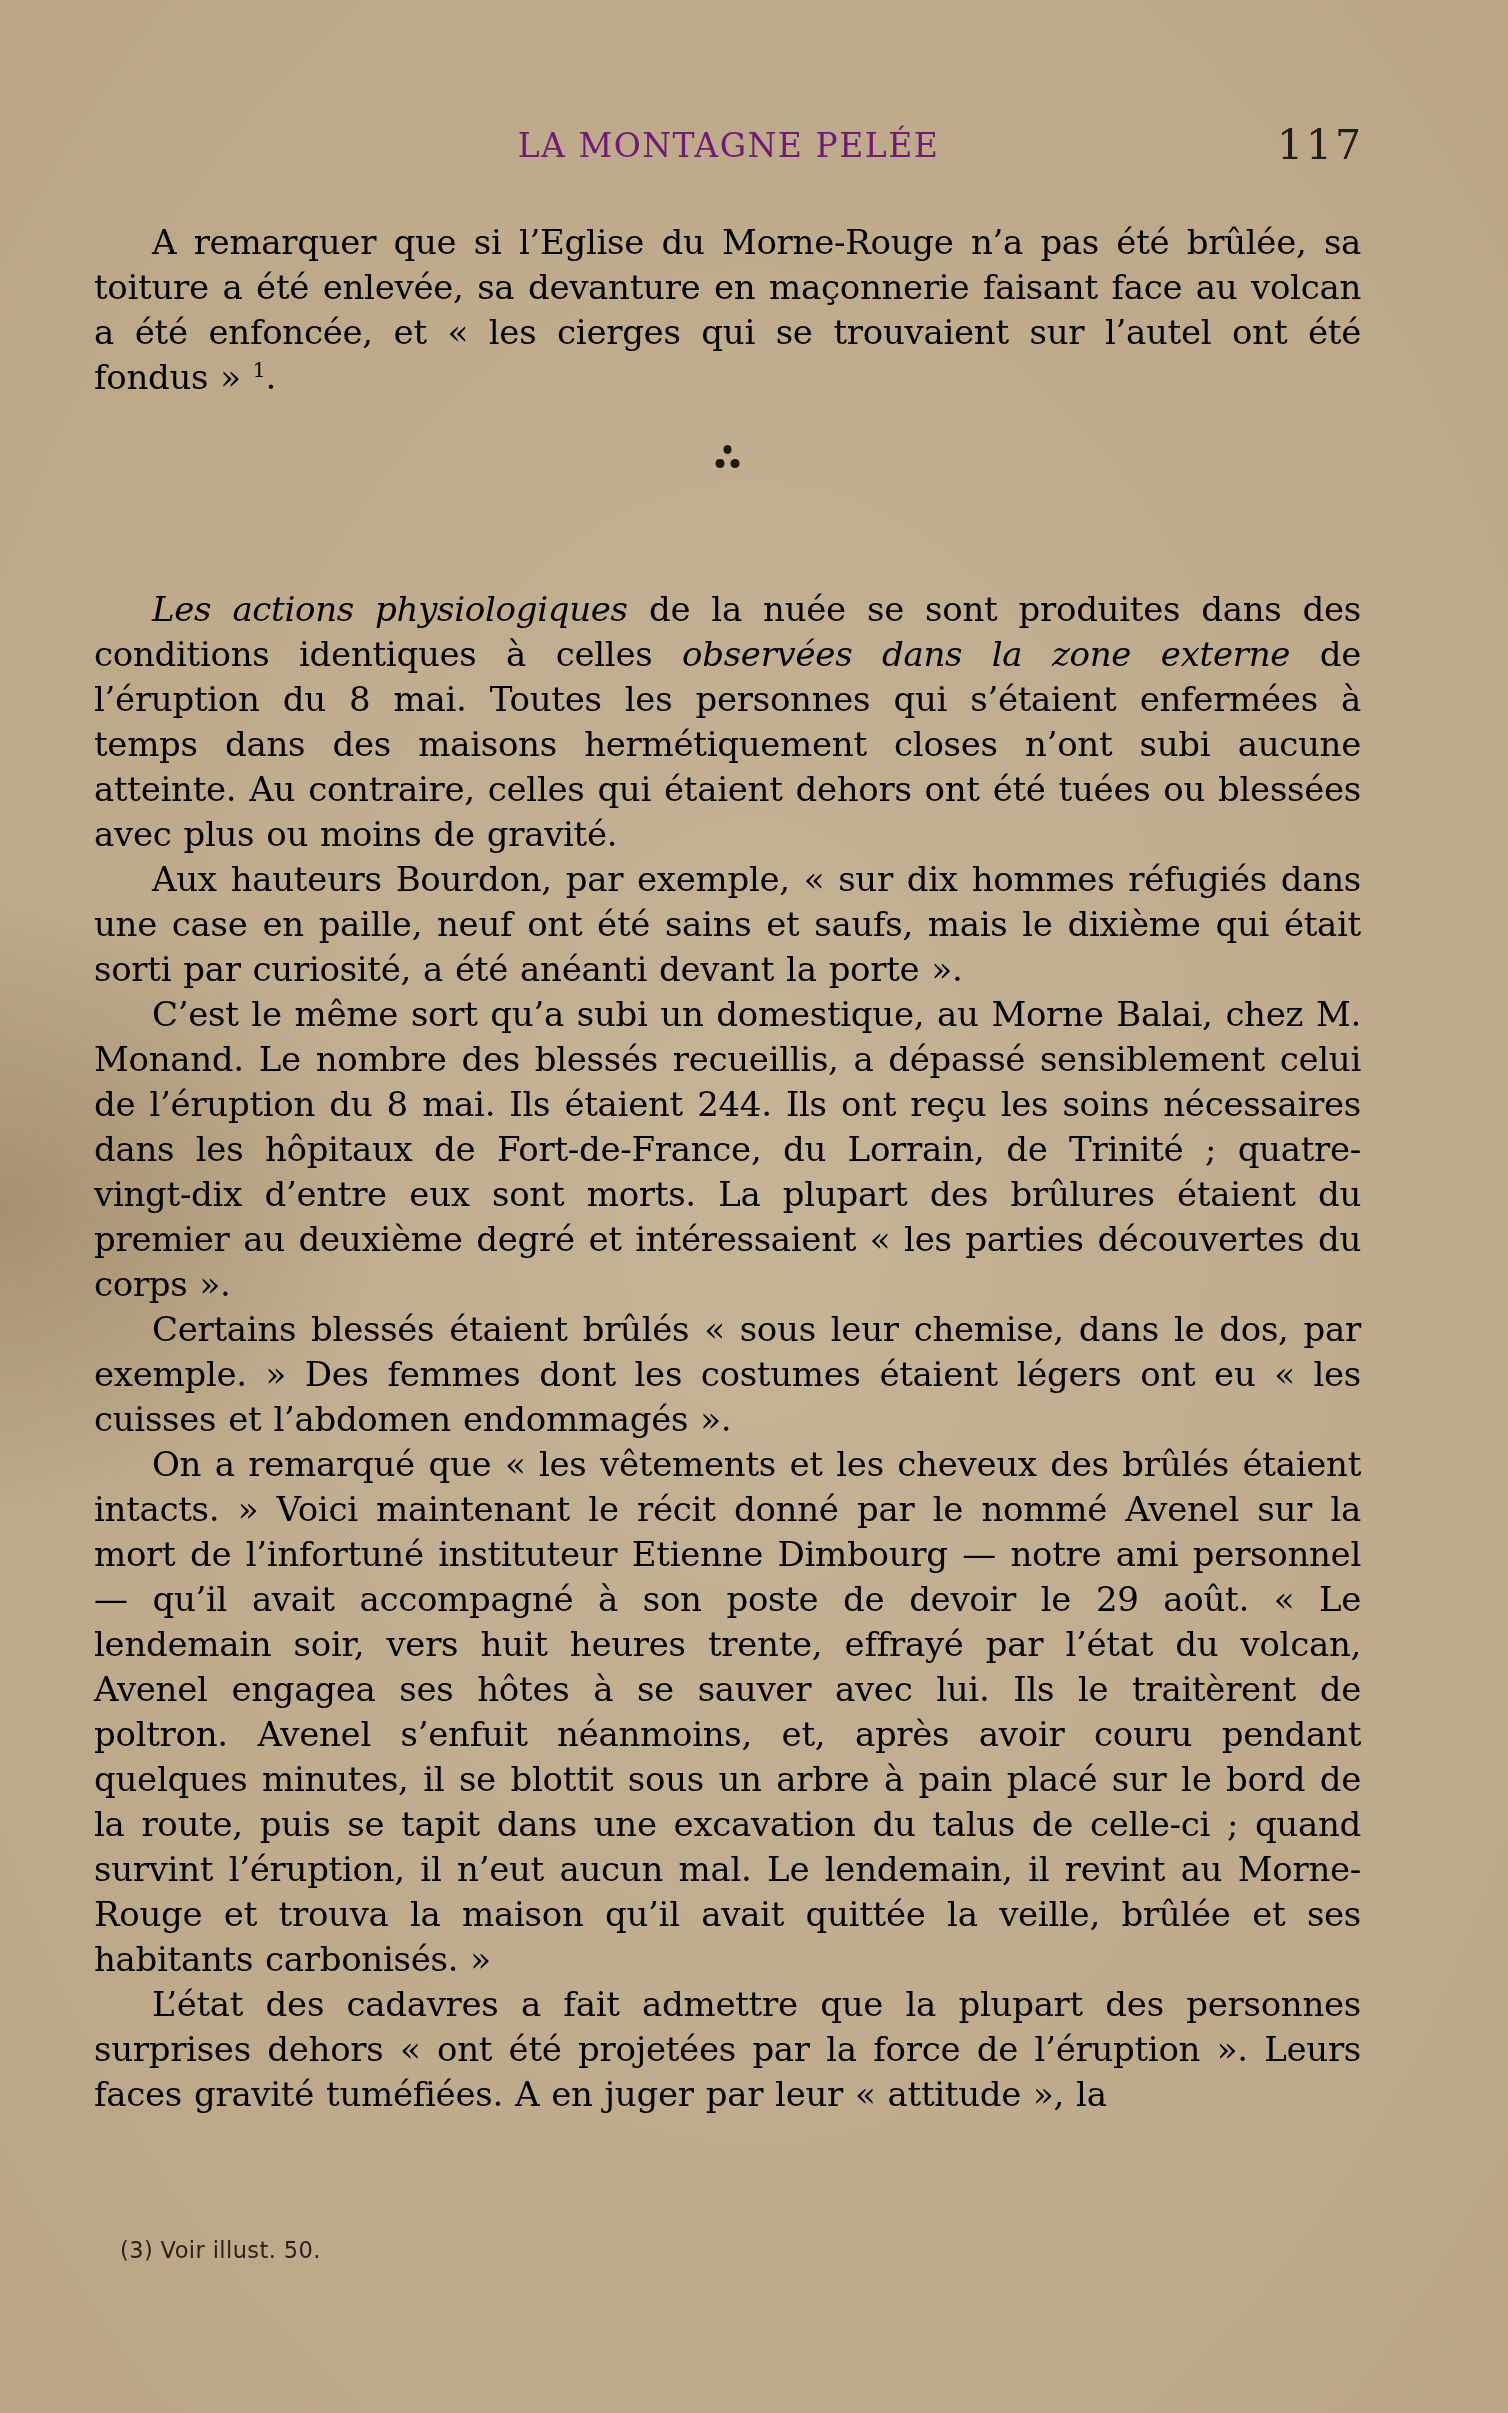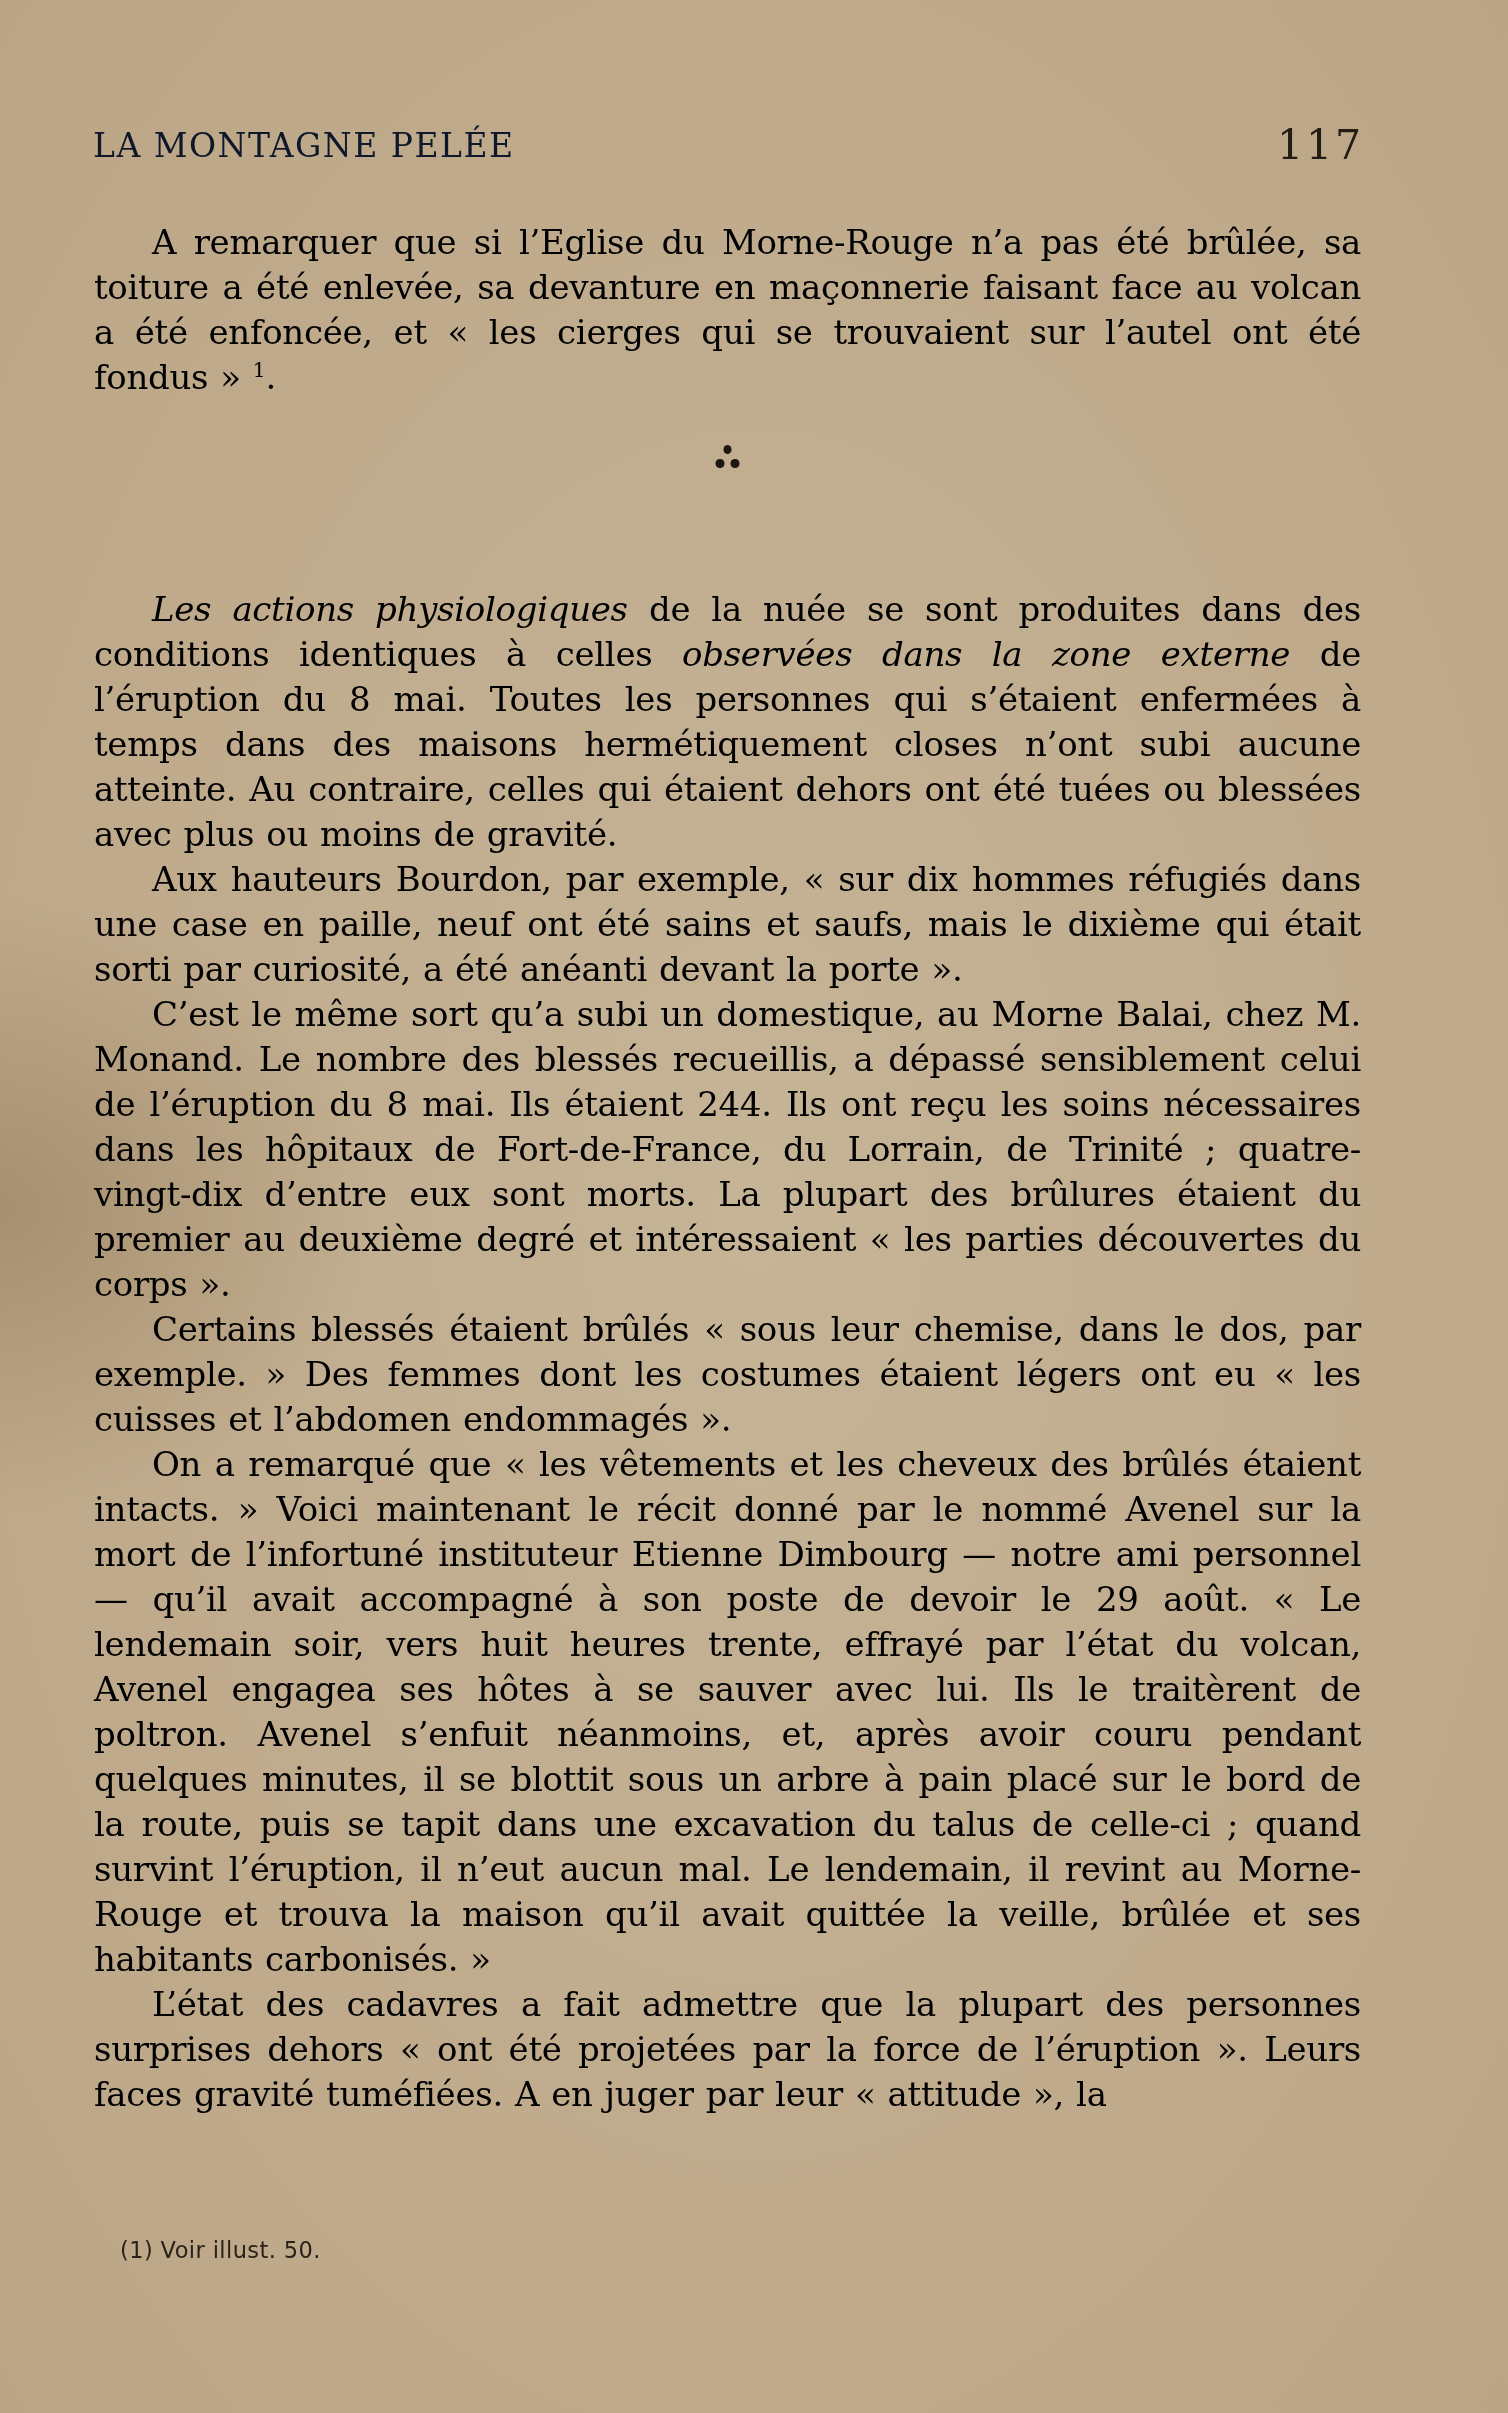--- a/index.html
+++ b/index.html
@@ -27,25 +27,25 @@
       position: absolute;
       top: 120px;
       left: 93px;
       width: 1271px;
       height: 51px;
     }
     .running-title {
       position: absolute;
       left: 0;
       width: 1271px;
-      text-align: left;
+      text-align: center;
       font-size: 33px;
       letter-spacing: 1.5px;
       line-height: 51px;
-      color: #0f172a;
+      color: #701a75;
     }
     .page-number {
       position: absolute;
       right: 0;
       font-size: 41px;
       line-height: 51px;
       letter-spacing: 2.9px;
       color: #231c15;
     }
     .body-text {
@@ -143,16 +143,16 @@
     <p class="para">
       <span>On a remarqué que « les vêtements et les cheveux des brûlés étaient intacts. » Voici maintenant le récit donné par le nommé Avenel sur la mort de l’infortuné instituteur Etienne Dimbourg — notre ami personnel — qu’il avait accompagné à son poste de devoir le 29 août. « Le lendemain soir, vers huit heures trente, effrayé par l’état du volcan, Avenel engagea ses hôtes à se sauver avec lui. Ils le traitèrent de poltron. Avenel s’enfuit néanmoins, et, après avoir couru pendant quelques minutes, il se blottit sous un arbre à pain placé sur le bord de la route, puis se tapit dans une excavation du talus de celle-ci ; quand survint l’éruption, il n’eut aucun mal. Le lendemain, il revint au Morne-Rouge et trouva la maison qu’il avait quittée la veille, brûlée et ses habitants carbonisés. »</span>
     </p>
 
     <p class="para">
       <span>L’état des cadavres a fait admettre que la plupart des personnes surprises dehors « ont été projetées par la force de l’éruption ». Leurs faces gravité tuméfiées. A en juger par leur « attitude », la</span>
     </p>
 
   </div>
 
-  <div class="footnote">(1) Voir illust. 50.</div>
+  <div class="footnote">(3) Voir illust. 50.</div>
 
 </div>
 
 
 </body></html>

